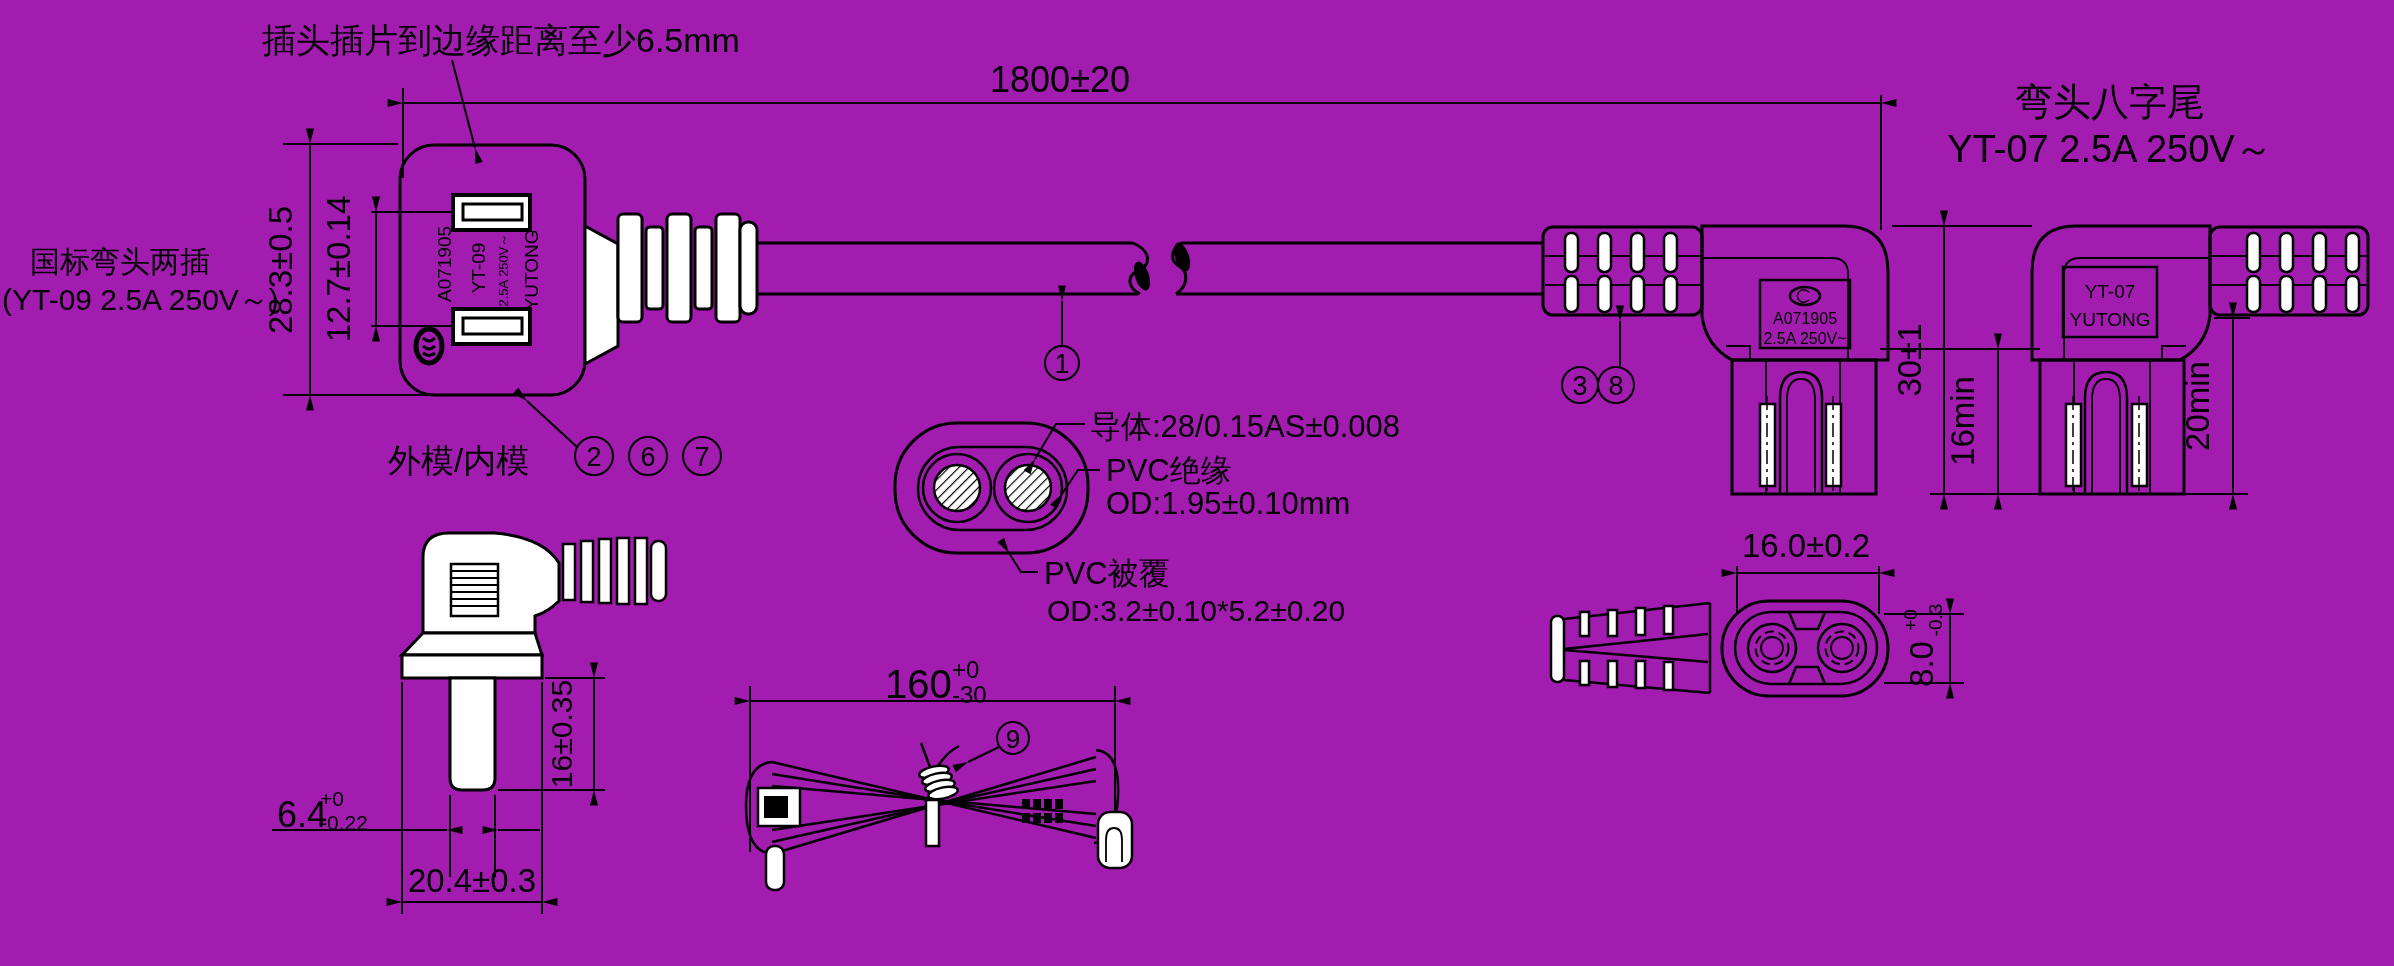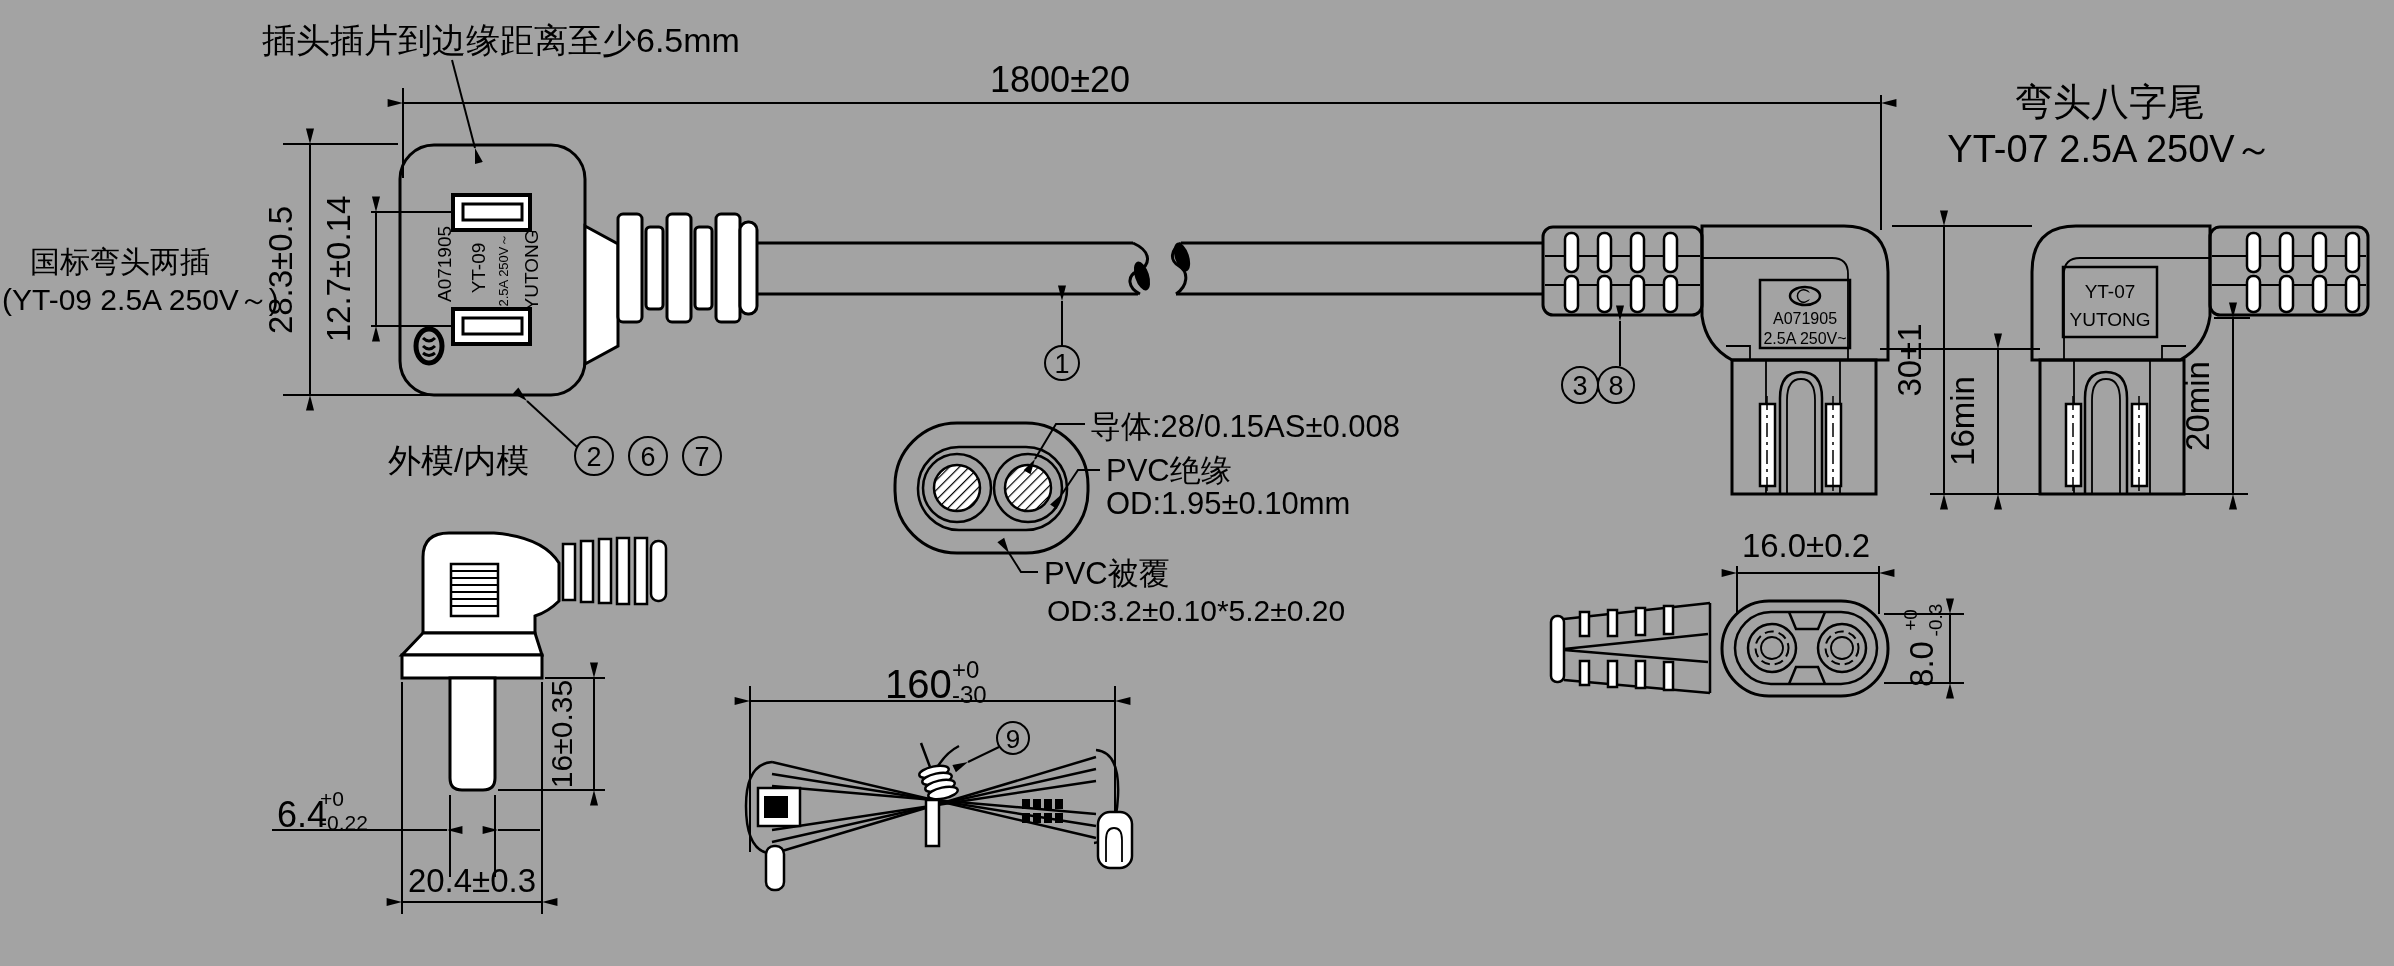--- a/index.html
+++ b/index.html
@@ -1,16 +1,16 @@
 <!DOCTYPE html>
 <html><head>
 <meta charset="utf-8">
 <style>
   html,body{margin:0;padding:0;background:#ffffff;}
-  .page{width:2394px;height:966px;position:relative;background:#a3a3a3;overflow:hidden;}
+  .page{width:2394px;height:966px;position:relative;background:#a21caf;overflow:hidden;}
   svg{display:block;}
   text{font-family:"Liberation Sans","DejaVu Sans",sans-serif;fill:#000;}
   .ln{stroke:#000;stroke-width:3;fill:none;}
   .ln2{stroke:#000;stroke-width:2.5;fill:none;}
   .fw{stroke:#000;stroke-width:3;fill:#fff;}
   .fw2{stroke:#000;stroke-width:2.5;fill:#fff;}
   .thin{stroke:#000;stroke-width:1.8;fill:none;}
   .dim{stroke:#000;stroke-width:2;fill:none;}
   .cl{stroke:#000;stroke-width:1.5;fill:none;stroke-dasharray:14 5 3 5;}
   .dash{stroke:#000;stroke-width:2;fill:none;stroke-dasharray:9 5;}

